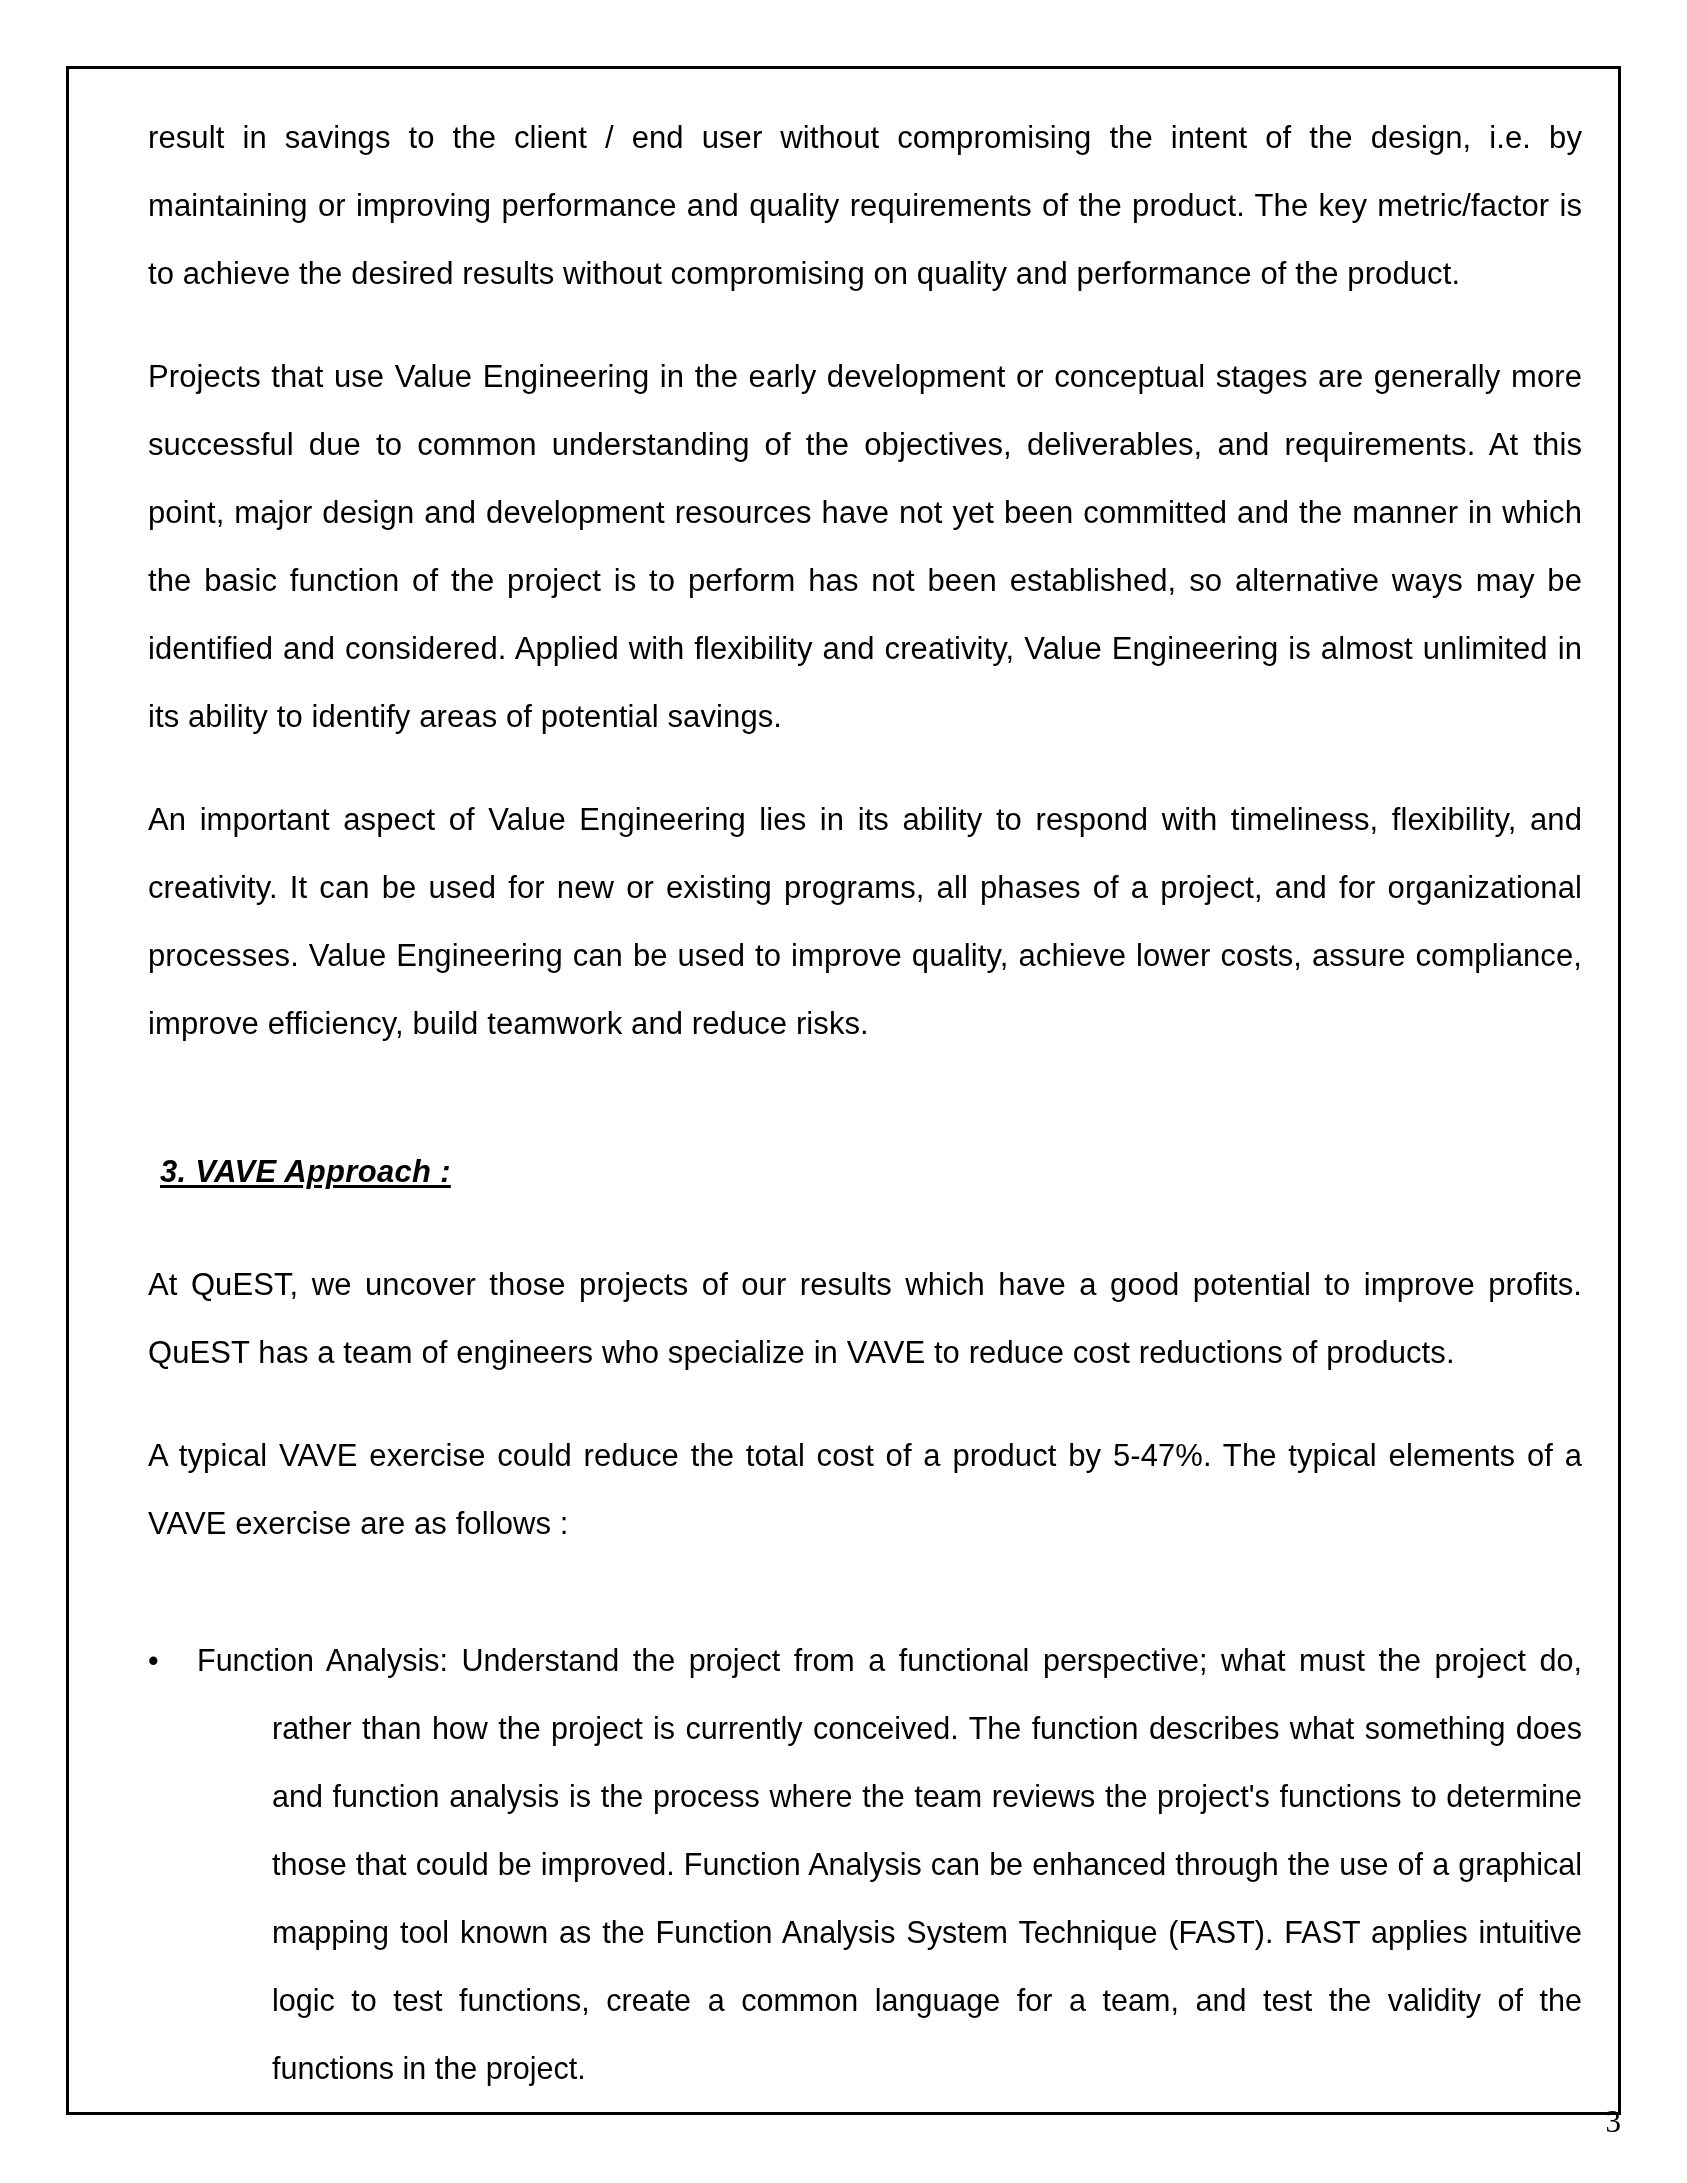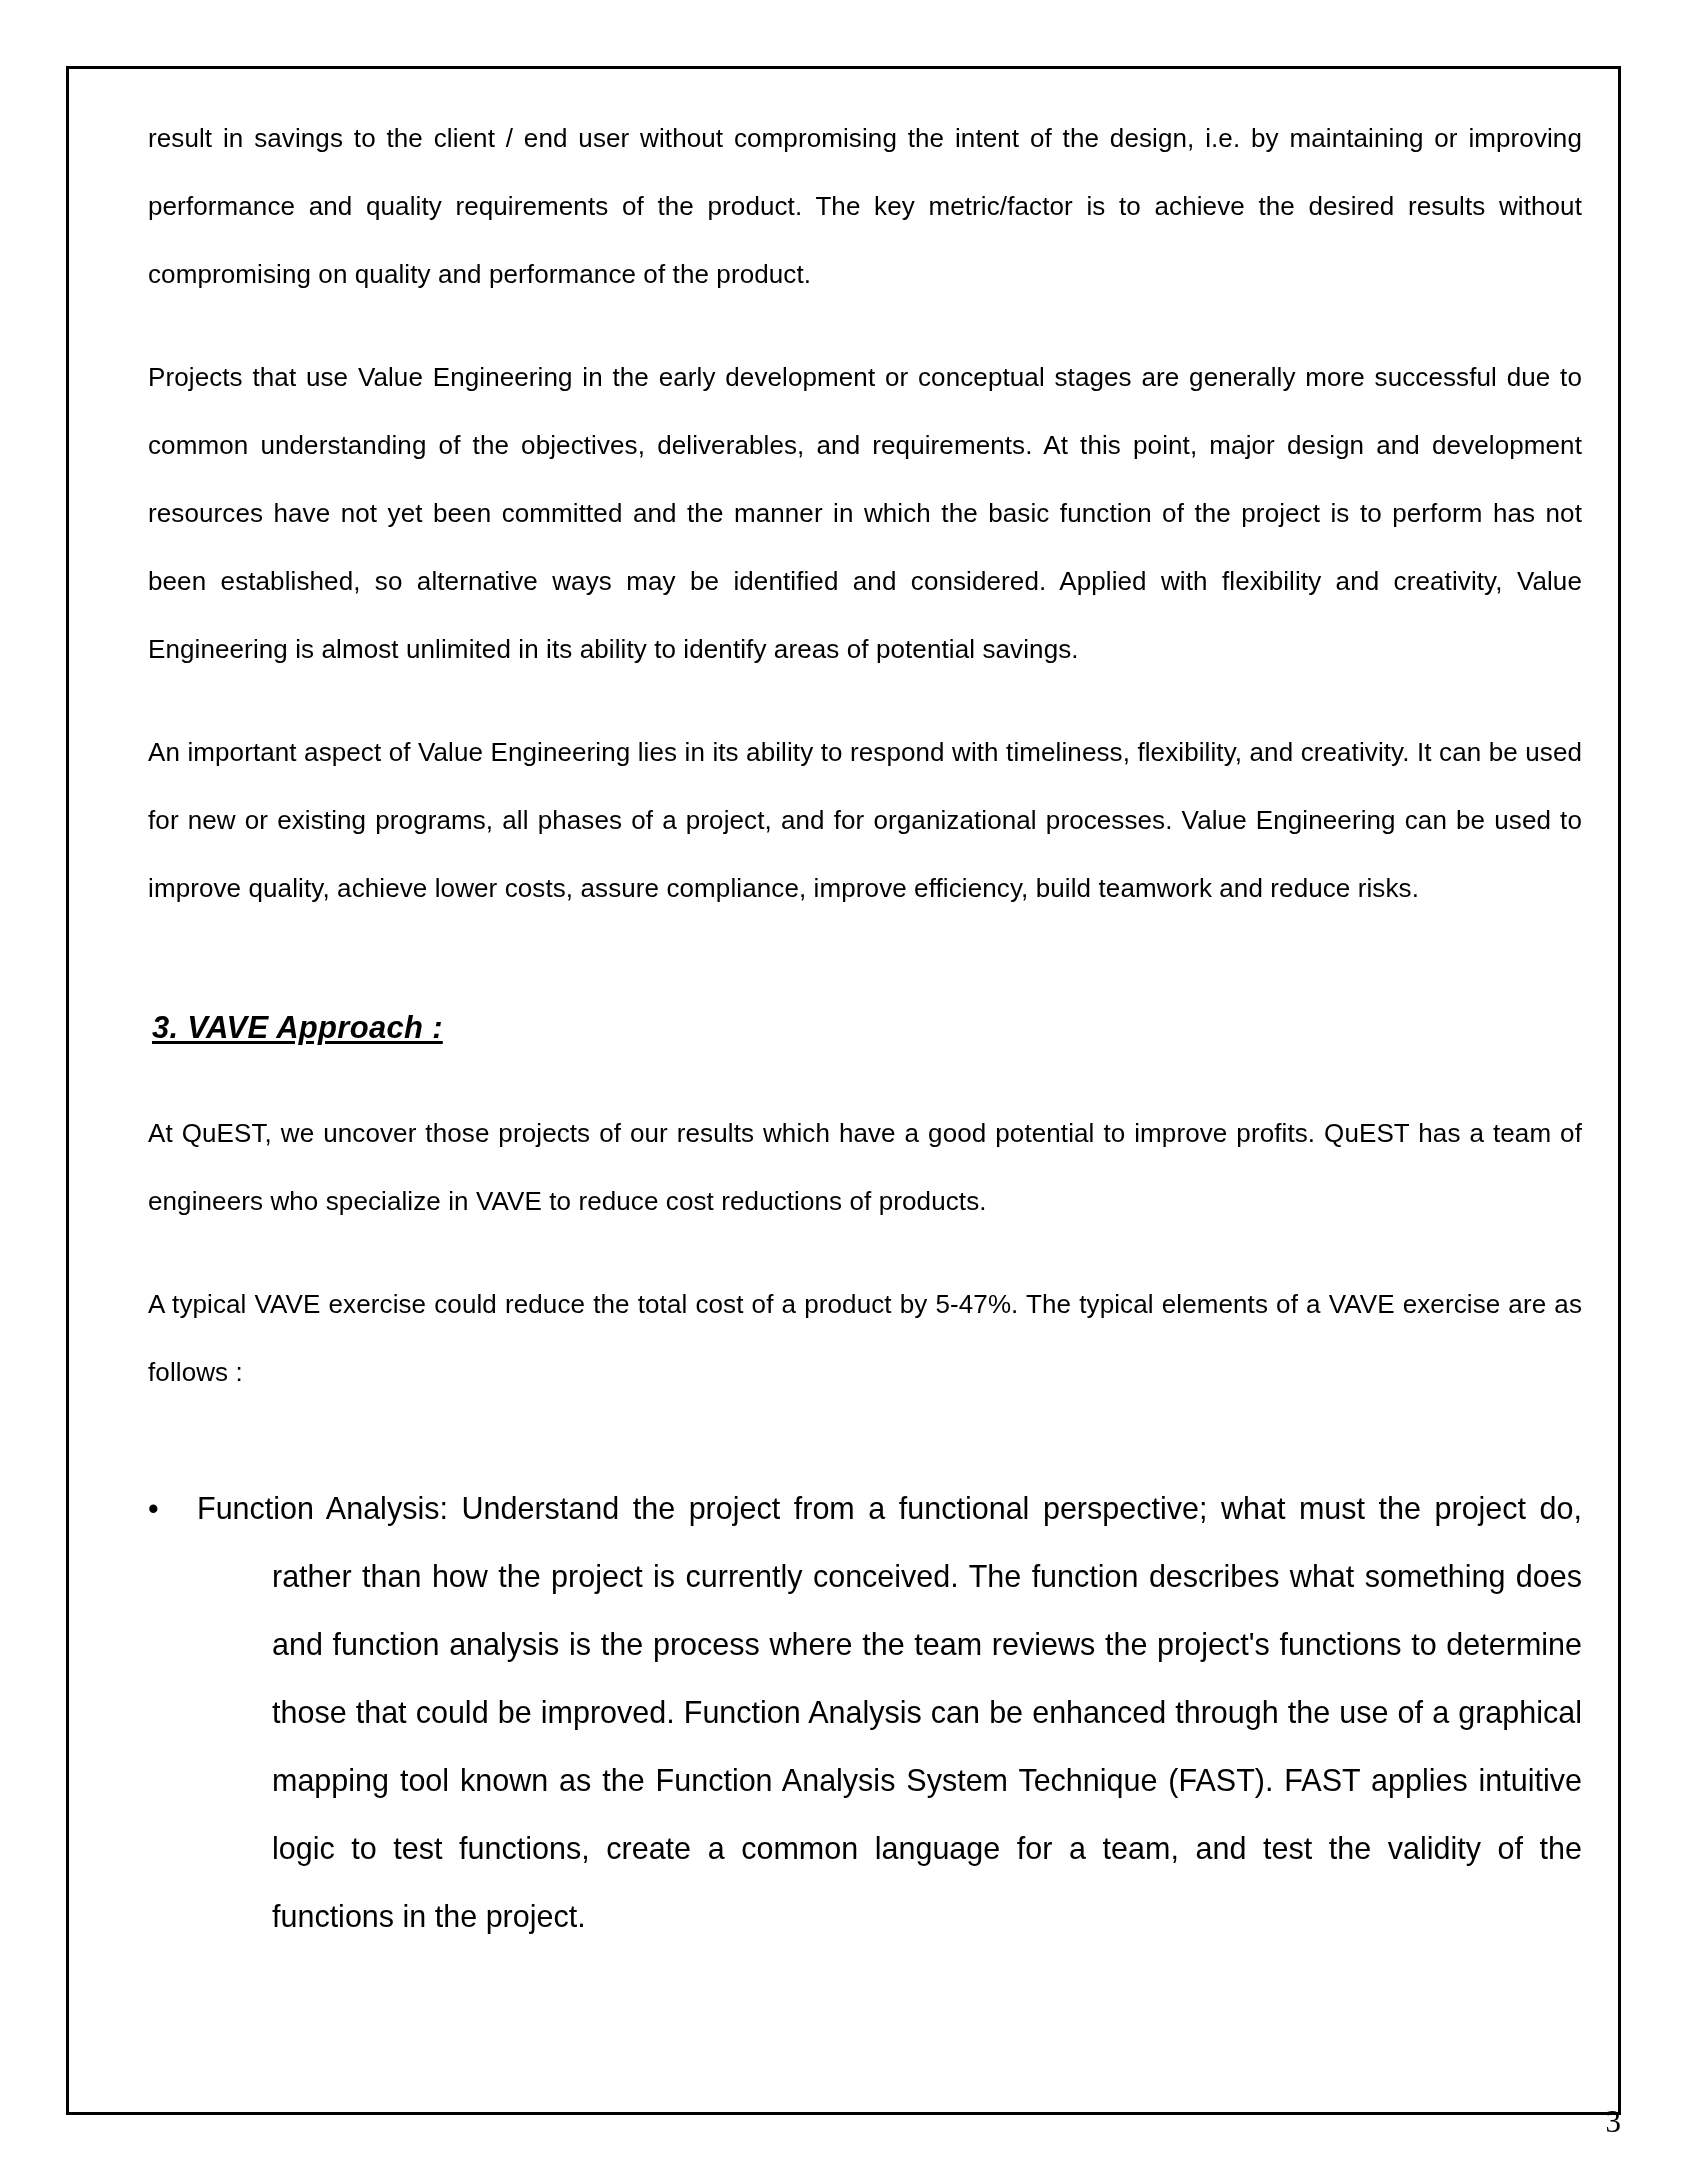--- a/index.html
+++ b/index.html
@@ -37,33 +37,33 @@
 
   #content {
     position: absolute;
     left: 148px;
     top: 104px;
     width: 1434px;
   }
 
   p.body-text {
     margin: 0 0 35px 0;
-    font-size: 26px;
+    font-size: 31px;
     line-height: 68px;
     text-align: justify;
     text-justify: inter-word;
     letter-spacing: 0.1px;
   }
   p.body-text:last-child { margin-bottom: 0; }
 
   
   .gap-large { height: 33px; }
 
   h3.section-heading {
-    margin: 4px;
+    margin: 12px;
     font-size: 31px;
     line-height: 68px;
     font-weight: bold;
     font-style: italic;
     text-decoration: underline;
     text-underline-offset: 3.3px;
     letter-spacing: 0.3px;
   }
 
   .bold { font-weight: normal; }

